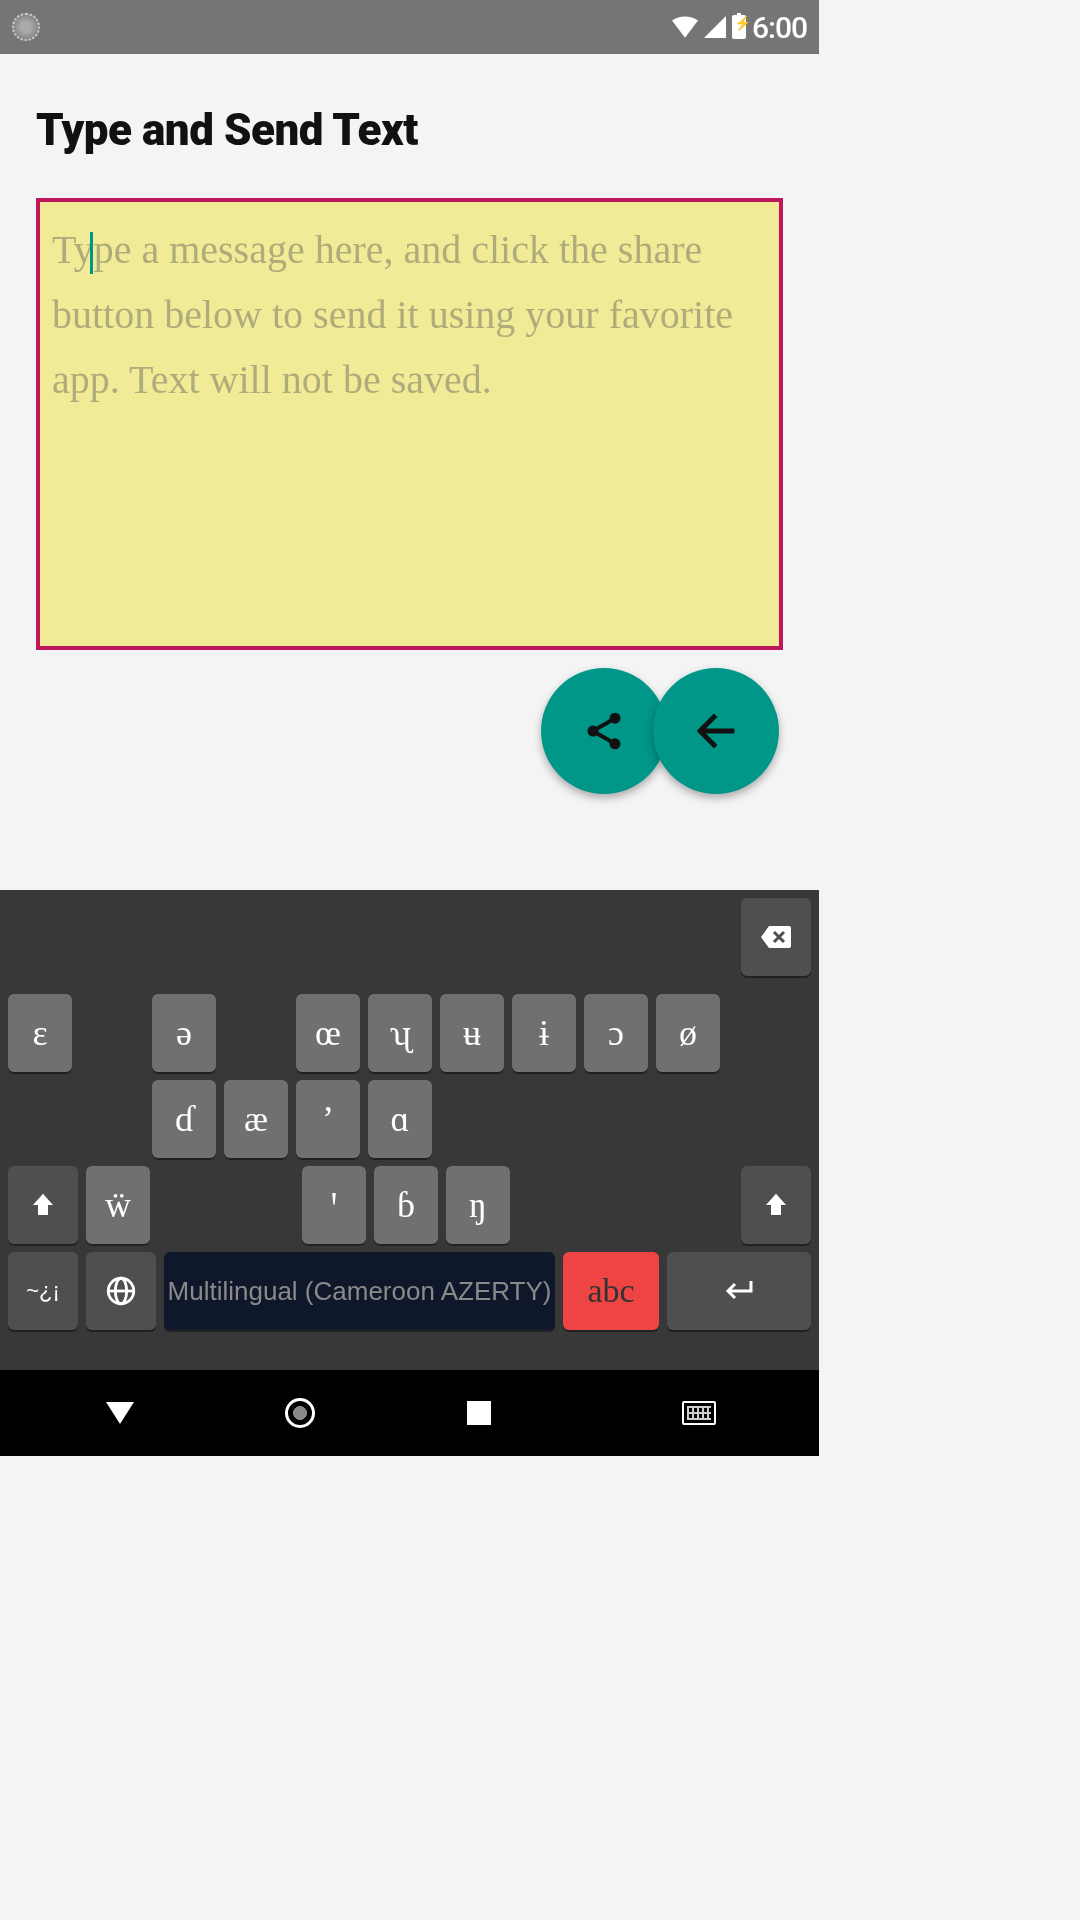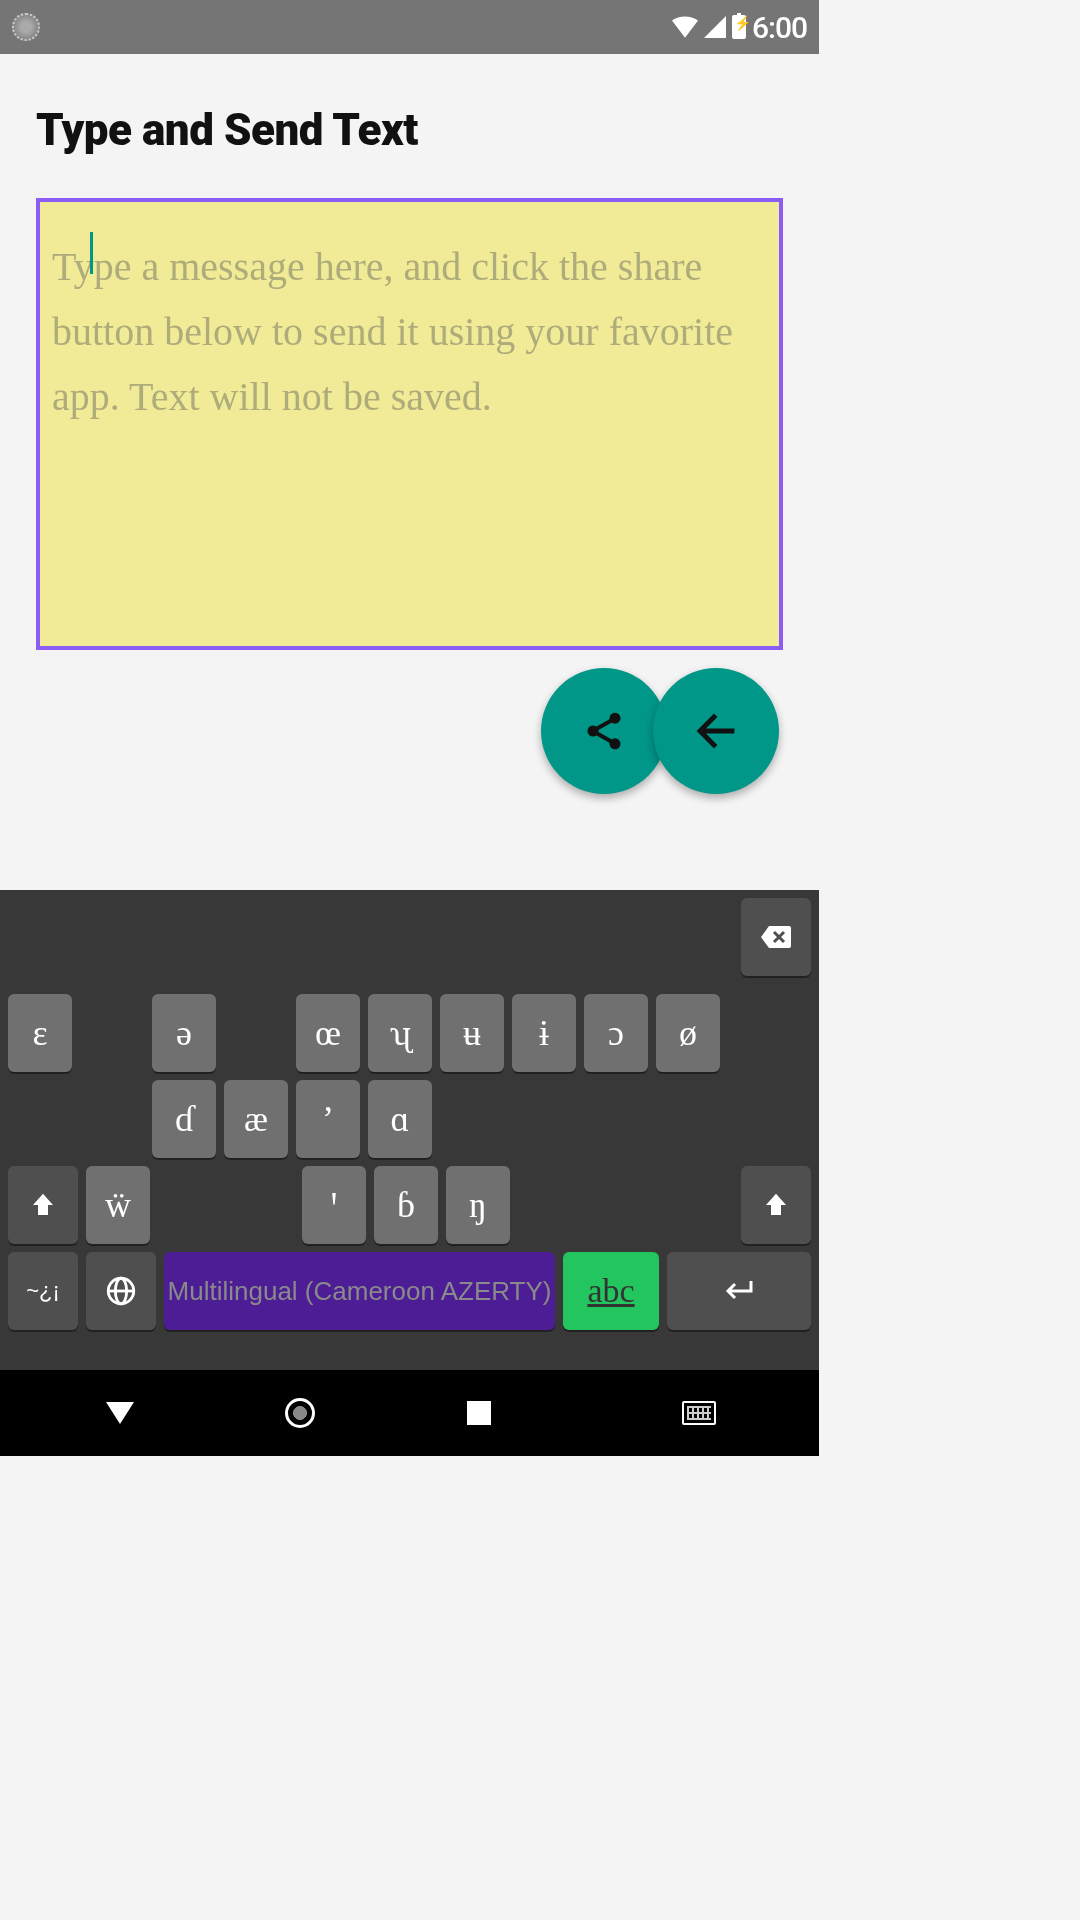--- a/index.html
+++ b/index.html
@@ -57,23 +57,23 @@
     font-size: 44px;
     font-weight: 900;
     color: #111;
     margin-top: 50px;
     letter-spacing: -0.5px;
   }
   .message-box {
     margin-top: 42px;
     width: 100%;
     height: 452px;
-    border: 4px solid #8b5cf6;
+    border: 4px solid #be185d;
     background: #f1eb97;
-    padding: 33px 12px;
+    padding: 16px 12px;
     position: relative;
   }
   .cursor {
     position: absolute;
     left: 50px; top: 30px;
     width: 3px; height: 42px;
     background: #009688;
   }
   .placeholder {
     font-size: 40px;
@@ -119,34 +119,33 @@
     min-width: 64px;
     box-shadow: 0 2px 0 rgba(0,0,0,0.4);
   }
   .key.dark { background: #4f4f4f; }
   .key.wide { flex: 0 0 70px; }
   .key.backspace { width: 70px; height: 78px; }
   .spacer { flex: 0 0 64px; }
   .flex-spacer { flex:1; }
   .lang-key {
     flex: 1;
-    background: #4c1d95;
+    background: #0f172a;
     color: #8a8a8a;
     font-size: 26px;
     font-family: -apple-system, sans-serif;
     padding: 0 4px;
     white-space: nowrap;
     overflow: hidden;
   }
   .abc-key {
-    background: #22c55e; color:#333;
+    background: #ef4444; color:#333;
     font-size: 34px;
     flex: 0 0 96px;
     font-family: Georgia, serif;
-    text-decoration: underline;
   }
   .enter-key { flex: 0 0 144px; }
   .globe-key svg { width:34px; height:34px; }
 
   .nav-bar {
     position: absolute;
     bottom: 0; left:0; right:0;
     height: 86px;
     background: #000;
     display: flex;

